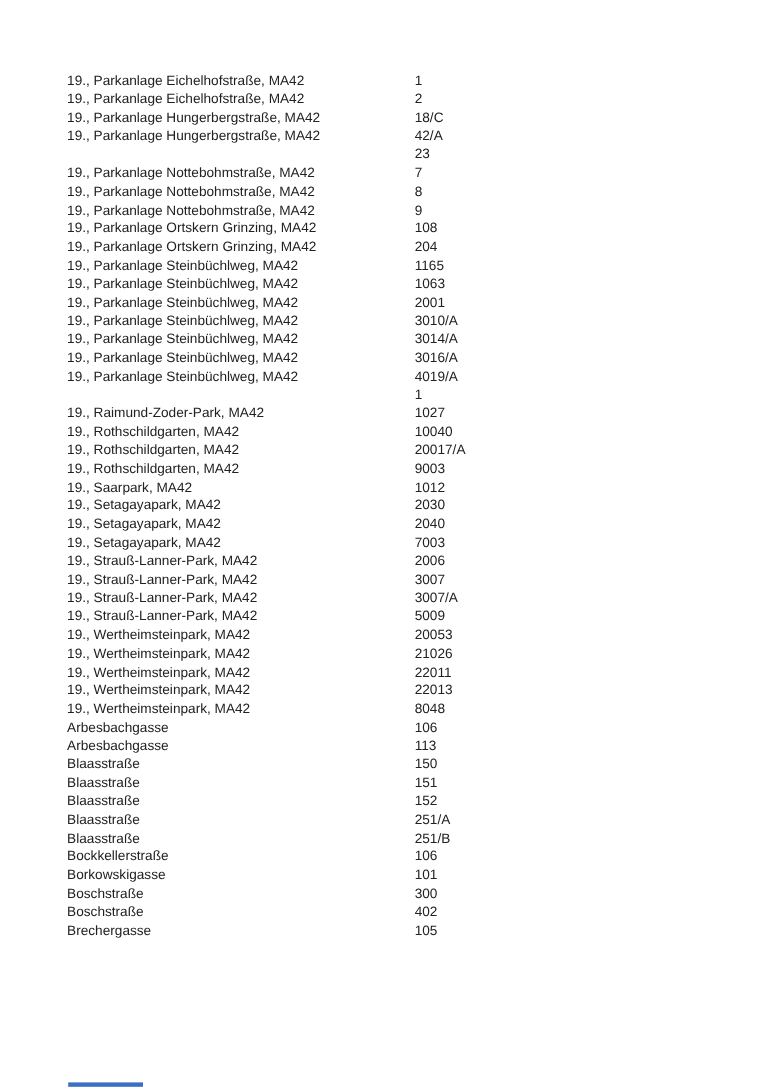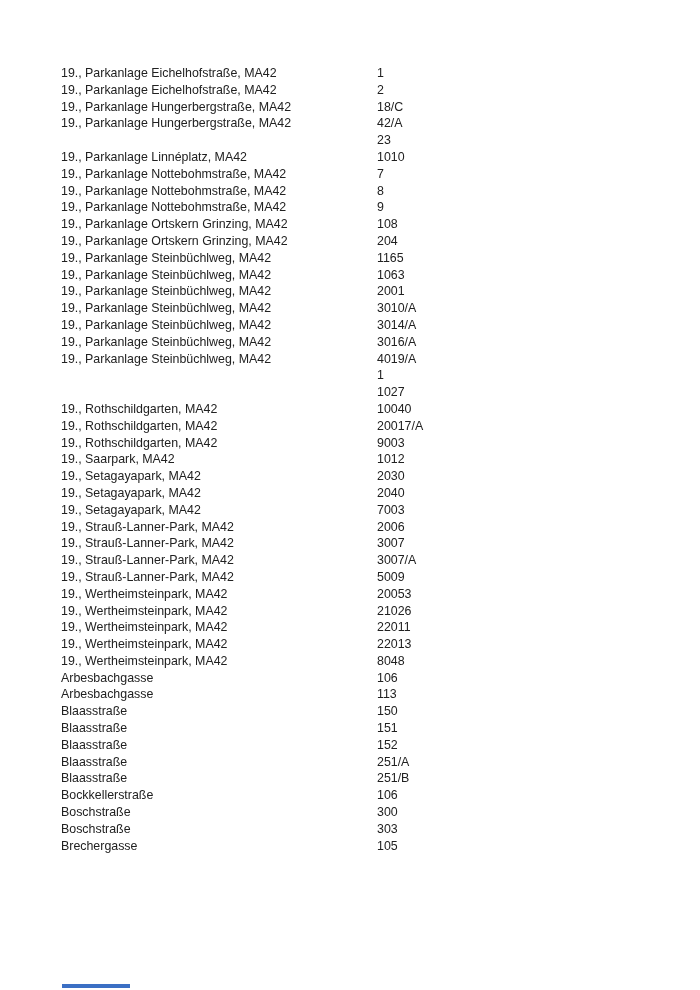--- a/index.html
+++ b/index.html
@@ -78,24 +78,20 @@
   <div class="row">
     <span class="name">19., Parkanlage Hungerbergstraße, MA42</span>
     <span class="value">42/A</span>
   </div>
 
   <div class="row">
     <span class="value">23</span>
   </div>
 
 
-  <div class="row">
-    <span class="name">19., Parkanlage Linnéplatz, MA42</span>
-    <span class="value">1010</span>
-  </div>
 
 
   <div class="row">
     <span class="name">19., Parkanlage Nottebohmstraße, MA42</span>
     <span class="value">7</span>
   </div>
 
   <div class="row">
     <span class="name">19., Parkanlage Nottebohmstraße, MA42</span>
     <span class="value">8</span>
@@ -150,20 +146,21 @@
     <span class="name">19., Parkanlage Steinbüchlweg, MA42</span>
     <span class="value">4019/A</span>
   </div>
 
   <div class="row">
     <span class="value">1</span>
   </div>
 
 
   <div class="row">
+    <span class="name">19., Raimund-Zoder-Park, MA42</span>
     <span class="value">1027</span>
   </div>
 
   <div class="row">
     <span class="name">19., Rothschildgarten, MA42</span>
     <span class="value">10040</span>
   </div>
 
   <div class="row">
     <span class="name">19., Rothschildgarten, MA42</span>
@@ -273,29 +270,33 @@
   <div class="row">
     <span class="name">Blaasstraße</span>
     <span class="value">251/B</span>
   </div>
 
   <div class="row">
     <span class="name">Bockkellerstraße</span>
     <span class="value">106</span>
   </div>
 
+  <div class="row">
+    <span class="name">Borkowskigasse</span>
+    <span class="value">101</span>
+  </div>
 
   <div class="row">
     <span class="name">Boschstraße</span>
     <span class="value">300</span>
   </div>
 
   <div class="row">
     <span class="name">Boschstraße</span>
-    <span class="value">303</span>
+    <span class="value">402</span>
   </div>
 
   <div class="row">
     <span class="name">Brechergasse</span>
     <span class="value">105</span>
   </div>
 </div>
   <div class="footer-bar" style="background: rgb(59, 111, 196);"></div>
 </div>
 

